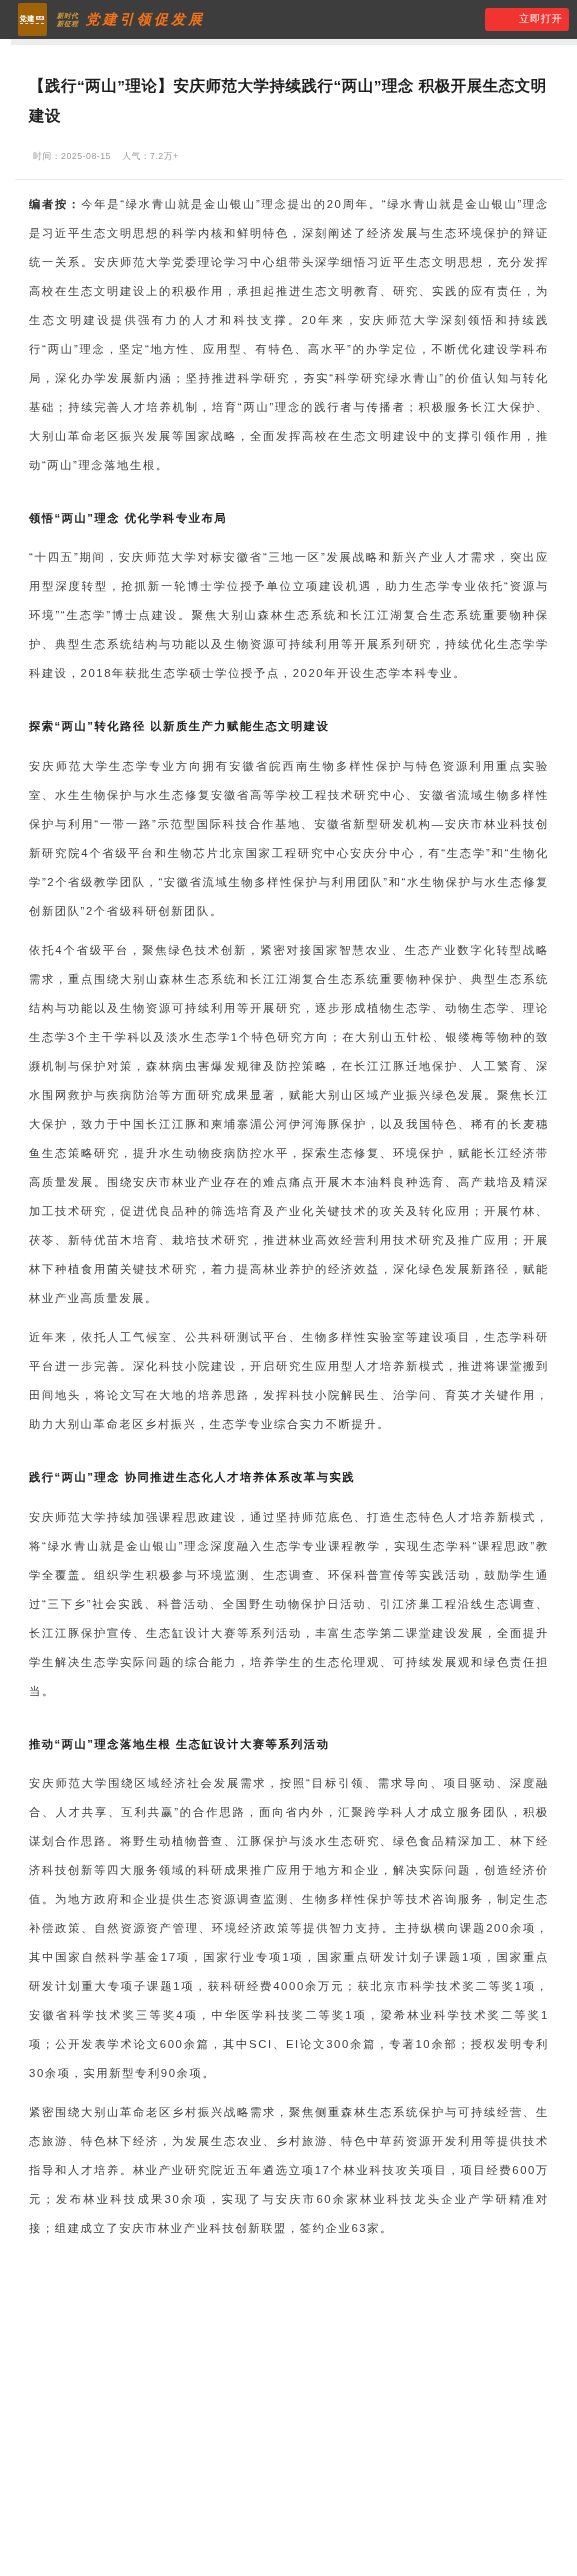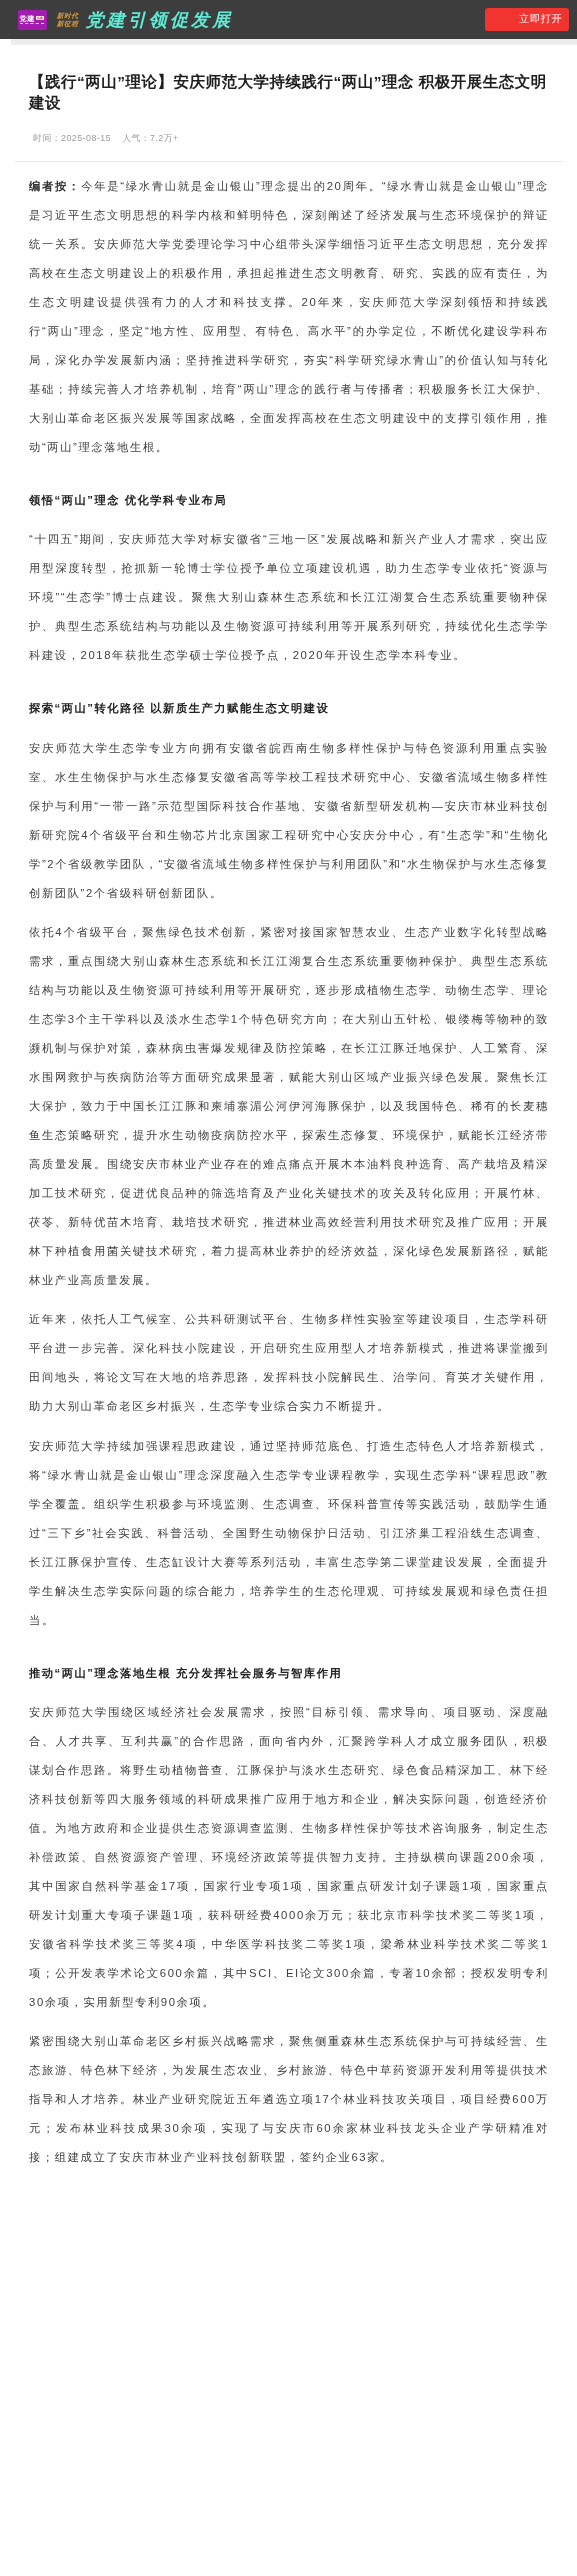--- a/index.html
+++ b/index.html
@@ -9,21 +9,21 @@
     font-family:"Liberation Sans","DejaVu Sans",sans-serif;
     color:#404040;
   }
   
   .app-banner {
     height:39px; background:#3d3d3d;
     display:flex; align-items:center;
     padding:0 10.3px 0 17.5px; position:relative;
   }
   .logo-box {
-    width:29px; height:20px; background:#a21caf; border-radius:2.1px;
+    width:29px; height:33px; background:#a16207; border-radius:2.1px;
     display:flex; flex-direction:column; justify-content:center;
     padding:1px 2.1px; flex:0 0 auto;
   }
   .logo-top { display:flex; align-items:center; }
   .logo-main {
     color:#ffffff; font-weight:bold; font-size:7.2px; letter-spacing:0.5px;
     line-height:7.2px; white-space:nowrap;
   }
   .logo-tag {
     background:#ffffff; color:#e2231a; border-radius:1px;
@@ -36,38 +36,38 @@
     border-top:0.5px dashed rgba(255,255,255,.85);
   }
   .brand-slogan { display:flex; align-items:center; margin-left:10.3px; }
   .slogan-small {
     display:flex; flex-direction:column; justify-content:center;
     color:#d79b3c; font-family:"Liberation Serif","DejaVu Serif",serif;
     font-weight:bold; font-style:italic; font-size:6.7px; line-height:7.7px;
     letter-spacing:0.5px;
   }
   .slogan-main {
-    margin-left:7.2px; color:#5eead4;
+    margin-left:7.2px; color:#f97316;
     font-family:"Liberation Serif","DejaVu Serif",serif;
     font-weight:bold; font-style:italic;
-    font-size:18px; letter-spacing:3.1px; white-space:nowrap;
+    font-size:14px; letter-spacing:3.1px; white-space:nowrap;
   }
   .open-btn {
     position:absolute; right:9.3px; top:7.7px;
     width:84px; height:23px; background:#f23430; color:#ffffff;
     border:none; border-radius:3.1px; font-size:10.3px;
     font-family:"Liberation Sans","DejaVu Sans",sans-serif;
     cursor:pointer; letter-spacing:0.5px;padding-left:28px;
   }
   .top-strip { height:5.7px; background:#ededed; margin-left:11.3px; }
   
   .article { padding:26px 29px 18.5px; }
   .article-title {
     color:#1f1f1f; font-size:15.5px; font-weight:bold;
-    line-height:21px; letter-spacing:0.5px; margin-bottom:20.6px;
+    line-height:30px; letter-spacing:0.5px; margin-bottom:20.6px;
   }
   .meta-line {
     text-align:left; color:#9b9b9b; font-size:8.8px;
     margin-bottom:15.5px; letter-spacing:0.5px;
   }
   .meta-line span { margin:0 4.1px; }
   .divider { border:none; border-top:0.5px solid #e8e8e8; margin:0 -14px 7.2px; }
   .para {
     font-size:11.3px; line-height:29px; letter-spacing:1.6px;
     color:#404040; margin:10.3px 0; text-align:justify;
@@ -111,20 +111,21 @@
   <hr class="divider">
 
   <div id="article-body">
       <p class="para"><strong>编者按：</strong>今年是“绿水青山就是金山银山”理念提出的20周年。“绿水青山就是金山银山”理念是习近平生态文明思想的科学内核和鲜明特色，深刻阐述了经济发展与生态环境保护的辩证统一关系。安庆师范大学党委理论学习中心组带头深学细悟习近平生态文明思想，充分发挥高校在生态文明建设上的积极作用，承担起推进生态文明教育、研究、实践的应有责任，为生态文明建设提供强有力的人才和科技支撑。20年来，安庆师范大学深刻领悟和持续践行“两山”理念，坚定“地方性、应用型、有特色、高水平”的办学定位，不断优化建设学科布局，深化办学发展新内涵；坚持推进科学研究，夯实“科学研究绿水青山”的价值认知与转化基础；持续完善人才培养机制，培育“两山”理念的践行者与传播者；积极服务长江大保护、大别山革命老区振兴发展等国家战略，全面发挥高校在生态文明建设中的支撑引领作用，推动“两山”理念落地生根。</p>
       <h2 class="sec-heading">领悟“两山”理念 优化学科专业布局</h2>
       <p class="para">“十四五”期间，安庆师范大学对标安徽省“三地一区”发展战略和新兴产业人才需求，突出应用型深度转型，抢抓新一轮博士学位授予单位立项建设机遇，助力生态学专业依托“资源与环境”“生态学”博士点建设。聚焦大别山森林生态系统和长江江湖复合生态系统重要物种保护、典型生态系统结构与功能以及生物资源可持续利用等开展系列研究，持续优化生态学学科建设，2018年获批生态学硕士学位授予点，2020年开设生态学本科专业。</p>
       <h2 class="sec-heading">探索“两山”转化路径 以新质生产力赋能生态文明建设</h2>
       <p class="para">安庆师范大学生态学专业方向拥有安徽省皖西南生物多样性保护与特色资源利用重点实验室、水生生物保护与水生态修复安徽省高等学校工程技术研究中心、安徽省流域生物多样性保护与利用“一带一路”示范型国际科技合作基地、安徽省新型研发机构—安庆市林业科技创新研究院4个省级平台和生物芯片北京国家工程研究中心安庆分中心，有“生态学”和“生物化学”2个省级教学团队，“安徽省流域生物多样性保护与利用团队”和“水生物保护与水生态修复创新团队”2个省级科研创新团队。</p>
       <p class="para">依托4个省级平台，聚焦绿色技术创新，紧密对接国家智慧农业、生态产业数字化转型战略需求，重点围绕大别山森林生态系统和长江江湖复合生态系统重要物种保护、典型生态系统结构与功能以及生物资源可持续利用等开展研究，逐步形成植物生态学、动物生态学、理论生态学3个主干学科以及淡水生态学1个特色研究方向；在大别山五针松、银缕梅等物种的致濒机制与保护对策，森林病虫害爆发规律及防控策略，在长江江豚迁地保护、人工繁育、深水围网救护与疾病防治等方面研究成果显著，赋能大别山区域产业振兴绿色发展。聚焦长江大保护，致力于中国长江江豚和柬埔寨湄公河伊河海豚保护，以及我国特色、稀有的长麦穗鱼生态策略研究，提升水生动物疫病防控水平，探索生态修复、环境保护，赋能长江经济带高质量发展。围绕安庆市林业产业存在的难点痛点开展木本油料良种选育、高产栽培及精深加工技术研究，促进优良品种的筛选培育及产业化关键技术的攻关及转化应用；开展竹林、茯苓、新特优苗木培育、栽培技术研究，推进林业高效经营利用技术研究及推广应用；开展林下种植食用菌关键技术研究，着力提高林业养护的经济效益，深化绿色发展新路径，赋能林业产业高质量发展。</p>
       <p class="para">近年来，依托人工气候室、公共科研测试平台、生物多样性实验室等建设项目，生态学科研平台进一步完善。深化科技小院建设，开启研究生应用型人才培养新模式，推进将课堂搬到田间地头，将论文写在大地的培养思路，发挥科技小院解民生、治学问、育英才关键作用，助力大别山革命老区乡村振兴，生态学专业综合实力不断提升。</p>
+      <h2 class="sec-heading">践行“两山”理念 协同推进生态化人才培养体系改革与实践</h2>
       <p class="para">安庆师范大学持续加强课程思政建设，通过坚持师范底色、打造生态特色人才培养新模式，将“绿水青山就是金山银山”理念深度融入生态学专业课程教学，实现生态学科“课程思政”教学全覆盖。组织学生积极参与环境监测、生态调查、环保科普宣传等实践活动，鼓励学生通过“三下乡”社会实践、科普活动、全国野生动物保护日活动、引江济巢工程沿线生态调查、长江江豚保护宣传、生态缸设计大赛等系列活动，丰富生态学第二课堂建设发展，全面提升学生解决生态学实际问题的综合能力，培养学生的生态伦理观、可持续发展观和绿色责任担当。</p>
-      <h2 class="sec-heading">推动“两山”理念落地生根 充分发挥社会服务与智库作用</h2>
+      <h2 class="sec-heading">推动“两山”理念落地生根 生态缸设计大赛等系列活动</h2>
       <p class="para">安庆师范大学围绕区域经济社会发展需求，按照“目标引领、需求导向、项目驱动、深度融合、人才共享、互利共赢”的合作思路，面向省内外，汇聚跨学科人才成立服务团队，积极谋划合作思路。将野生动植物普查、江豚保护与淡水生态研究、绿色食品精深加工、林下经济科技创新等四大服务领域的科研成果推广应用于地方和企业，解决实际问题，创造经济价值。为地方政府和企业提供生态资源调查监测、生物多样性保护等技术咨询服务，制定生态补偿政策、自然资源资产管理、环境经济政策等提供智力支持。主持纵横向课题200余项，其中国家自然科学基金17项，国家行业专项1项，国家重点研发计划子课题1项，国家重点研发计划重大专项子课题1项，获科研经费4000余万元；获北京市科学技术奖二等奖1项，安徽省科学技术奖三等奖4项，中华医学科技奖二等奖1项，梁希林业科学技术奖二等奖1项；公开发表学术论文600余篇，其中SCI、EI论文300余篇，专著10余部；授权发明专利30余项，实用新型专利90余项。</p>
       <p class="para">紧密围绕大别山革命老区乡村振兴战略需求，聚焦侧重森林生态系统保护与可持续经营、生态旅游、特色林下经济，为发展生态农业、乡村旅游、特色中草药资源开发利用等提供技术指导和人才培养。林业产业研究院近五年遴选立项17个林业科技攻关项目，项目经费600万元；发布林业科技成果30余项，实现了与安庆市60余家林业科技龙头企业产学研精准对接；组建成立了安庆市林业产业科技创新联盟，签约企业63家。</p>
     </div>
 
 </div>
 
 
 </body></html>

